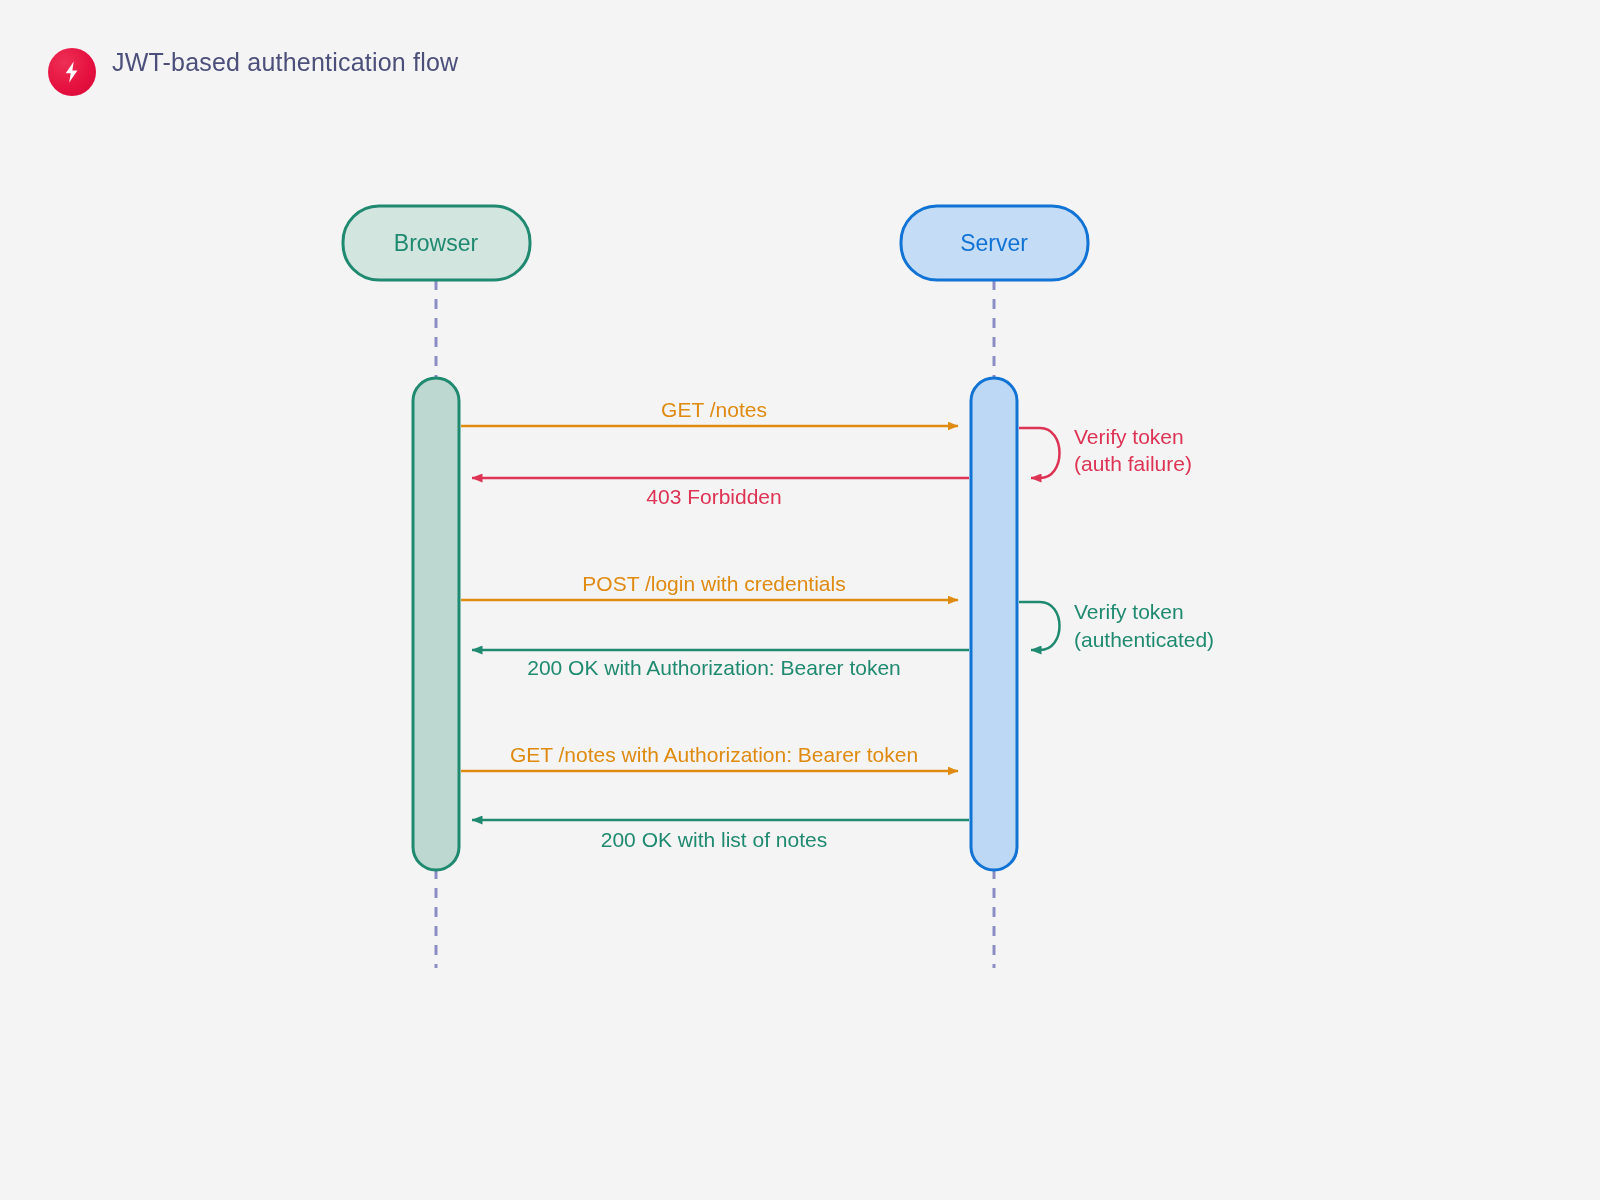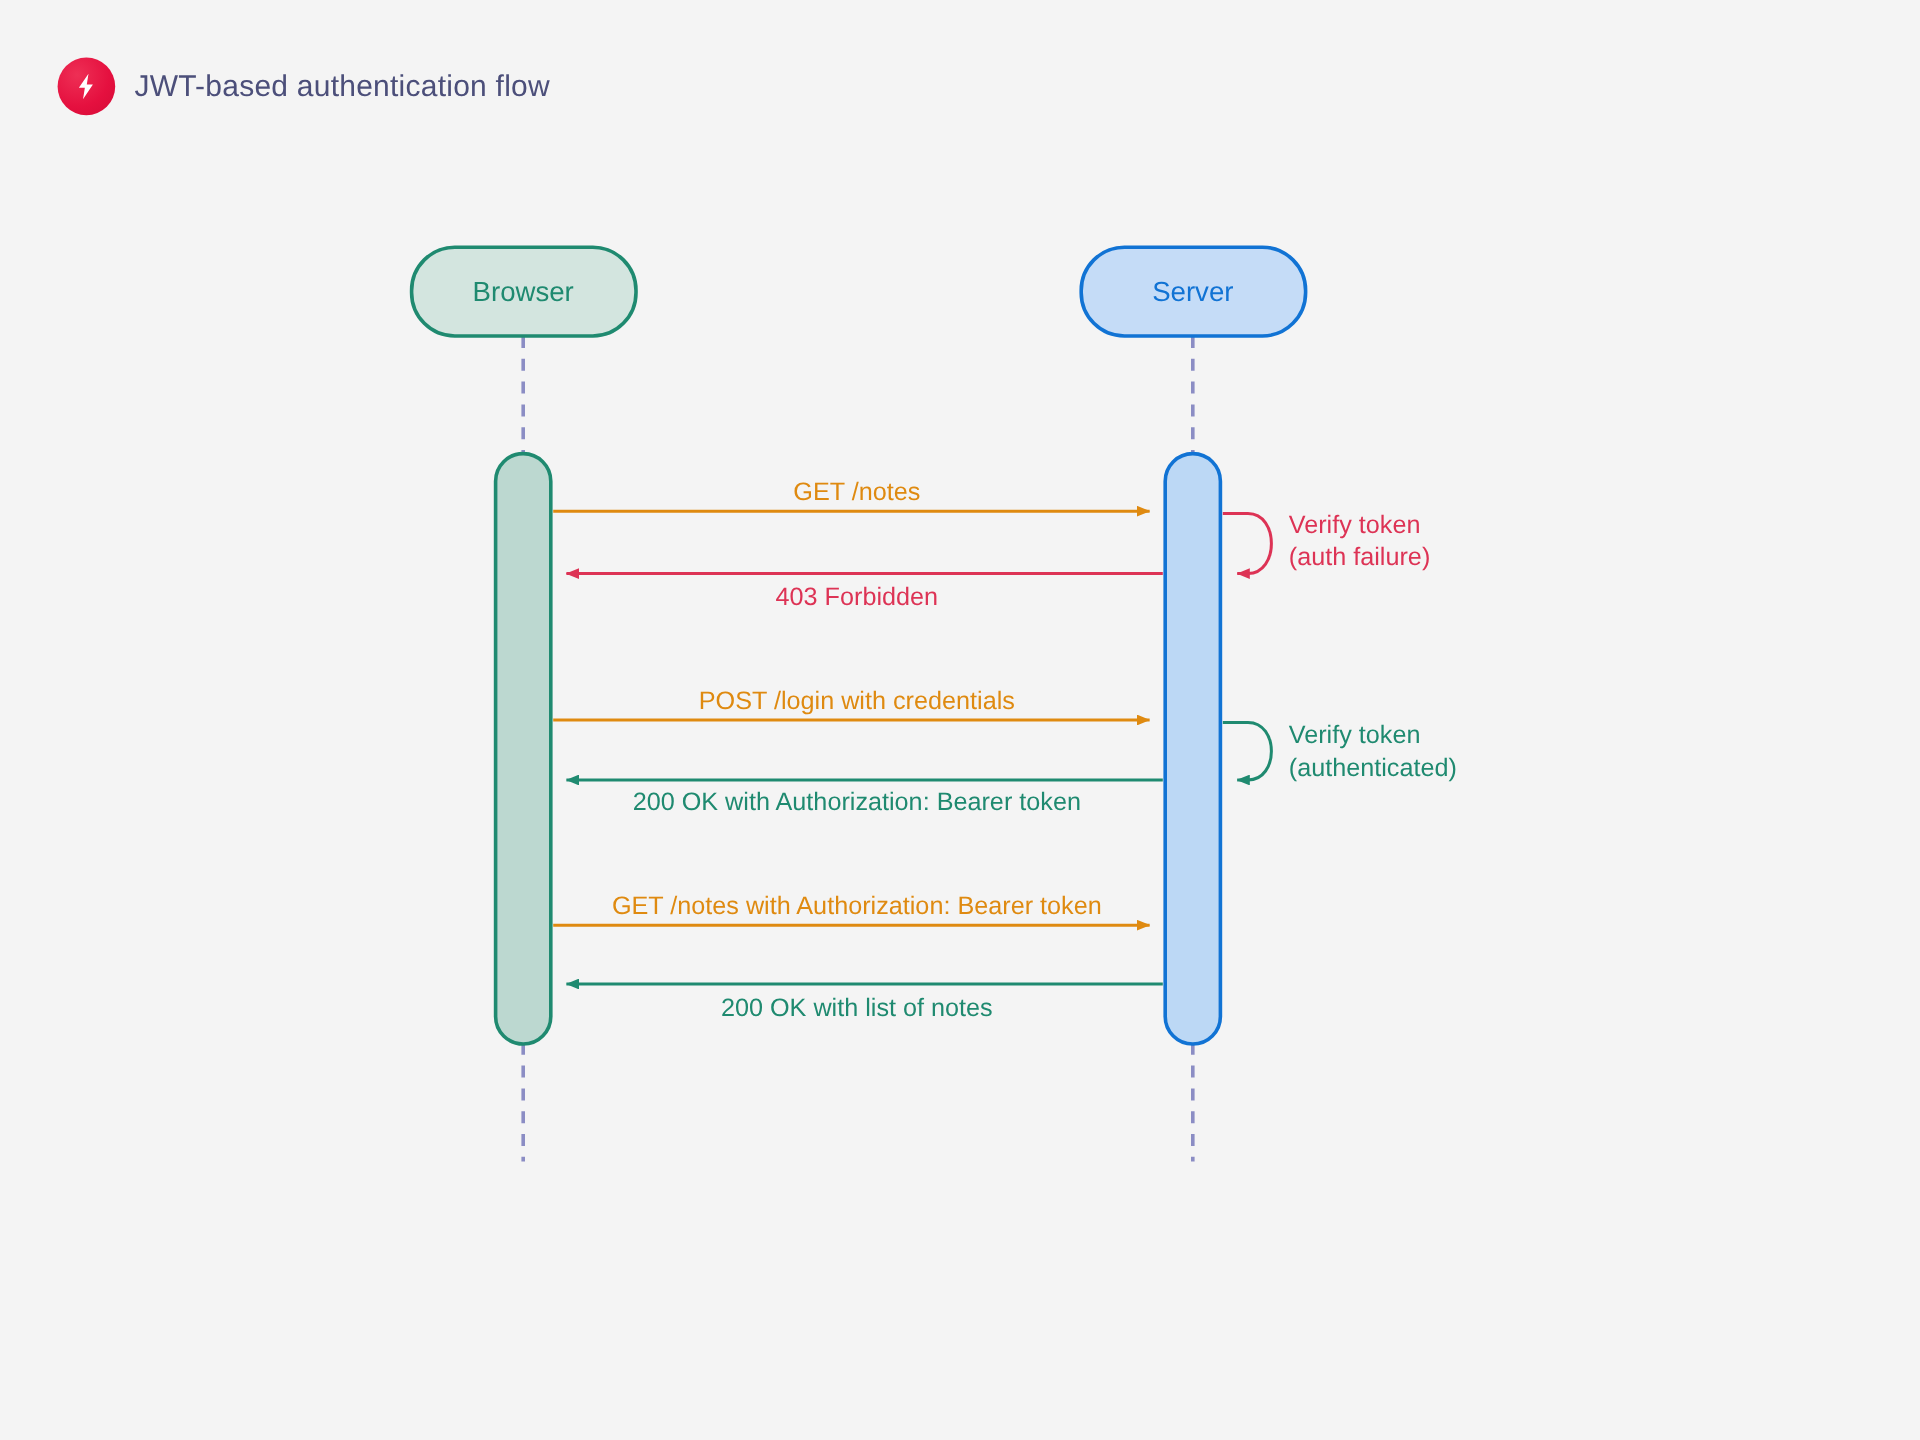--- a/index.html
+++ b/index.html
@@ -17,21 +17,21 @@
   #canvas {
     position: absolute;
     inset: 0;
     background: #f4f4f4;
   }
   .title-bar {
     position: absolute;
     left: 48px;
     top: 48px;
     display: flex;
-    align-items: center;
+    align-items: flex-start;
     gap: 16px;
   }
   .logo-badge {
     width: 48px;
     height: 48px;
     border-radius: 50%;
     background: radial-gradient(circle at 34% 30%, #ee2f55 0%, #e5103f 58%, #d40b36 100%);
     display: flex;
     align-items: center;
     justify-content: center;

